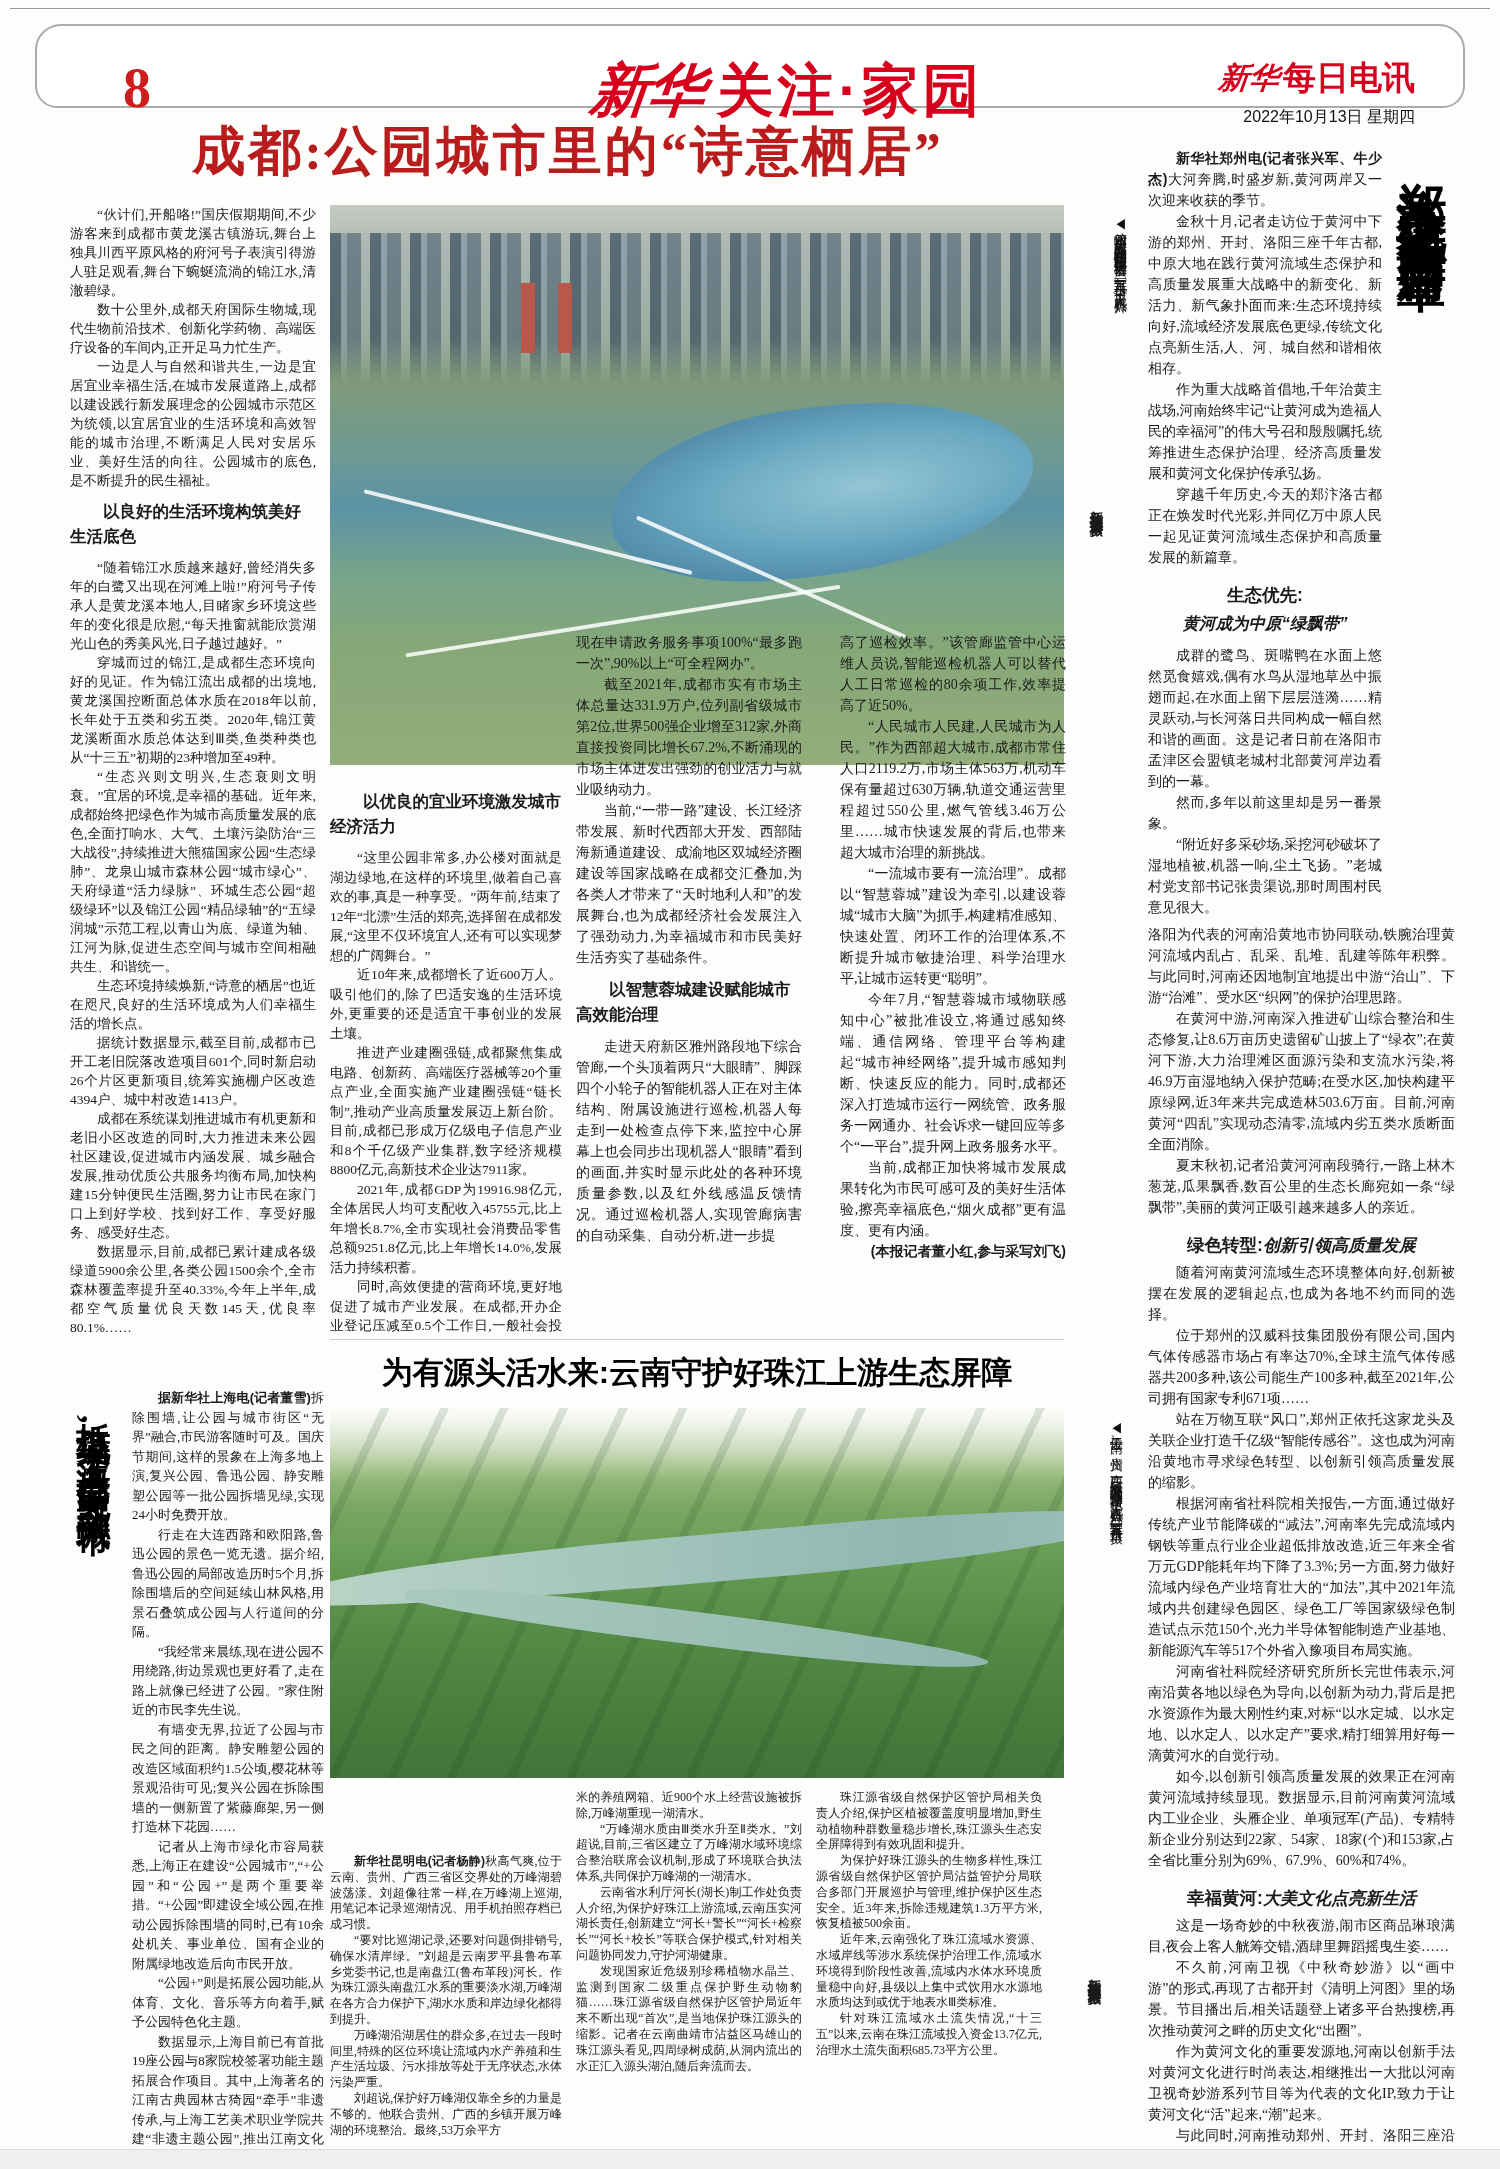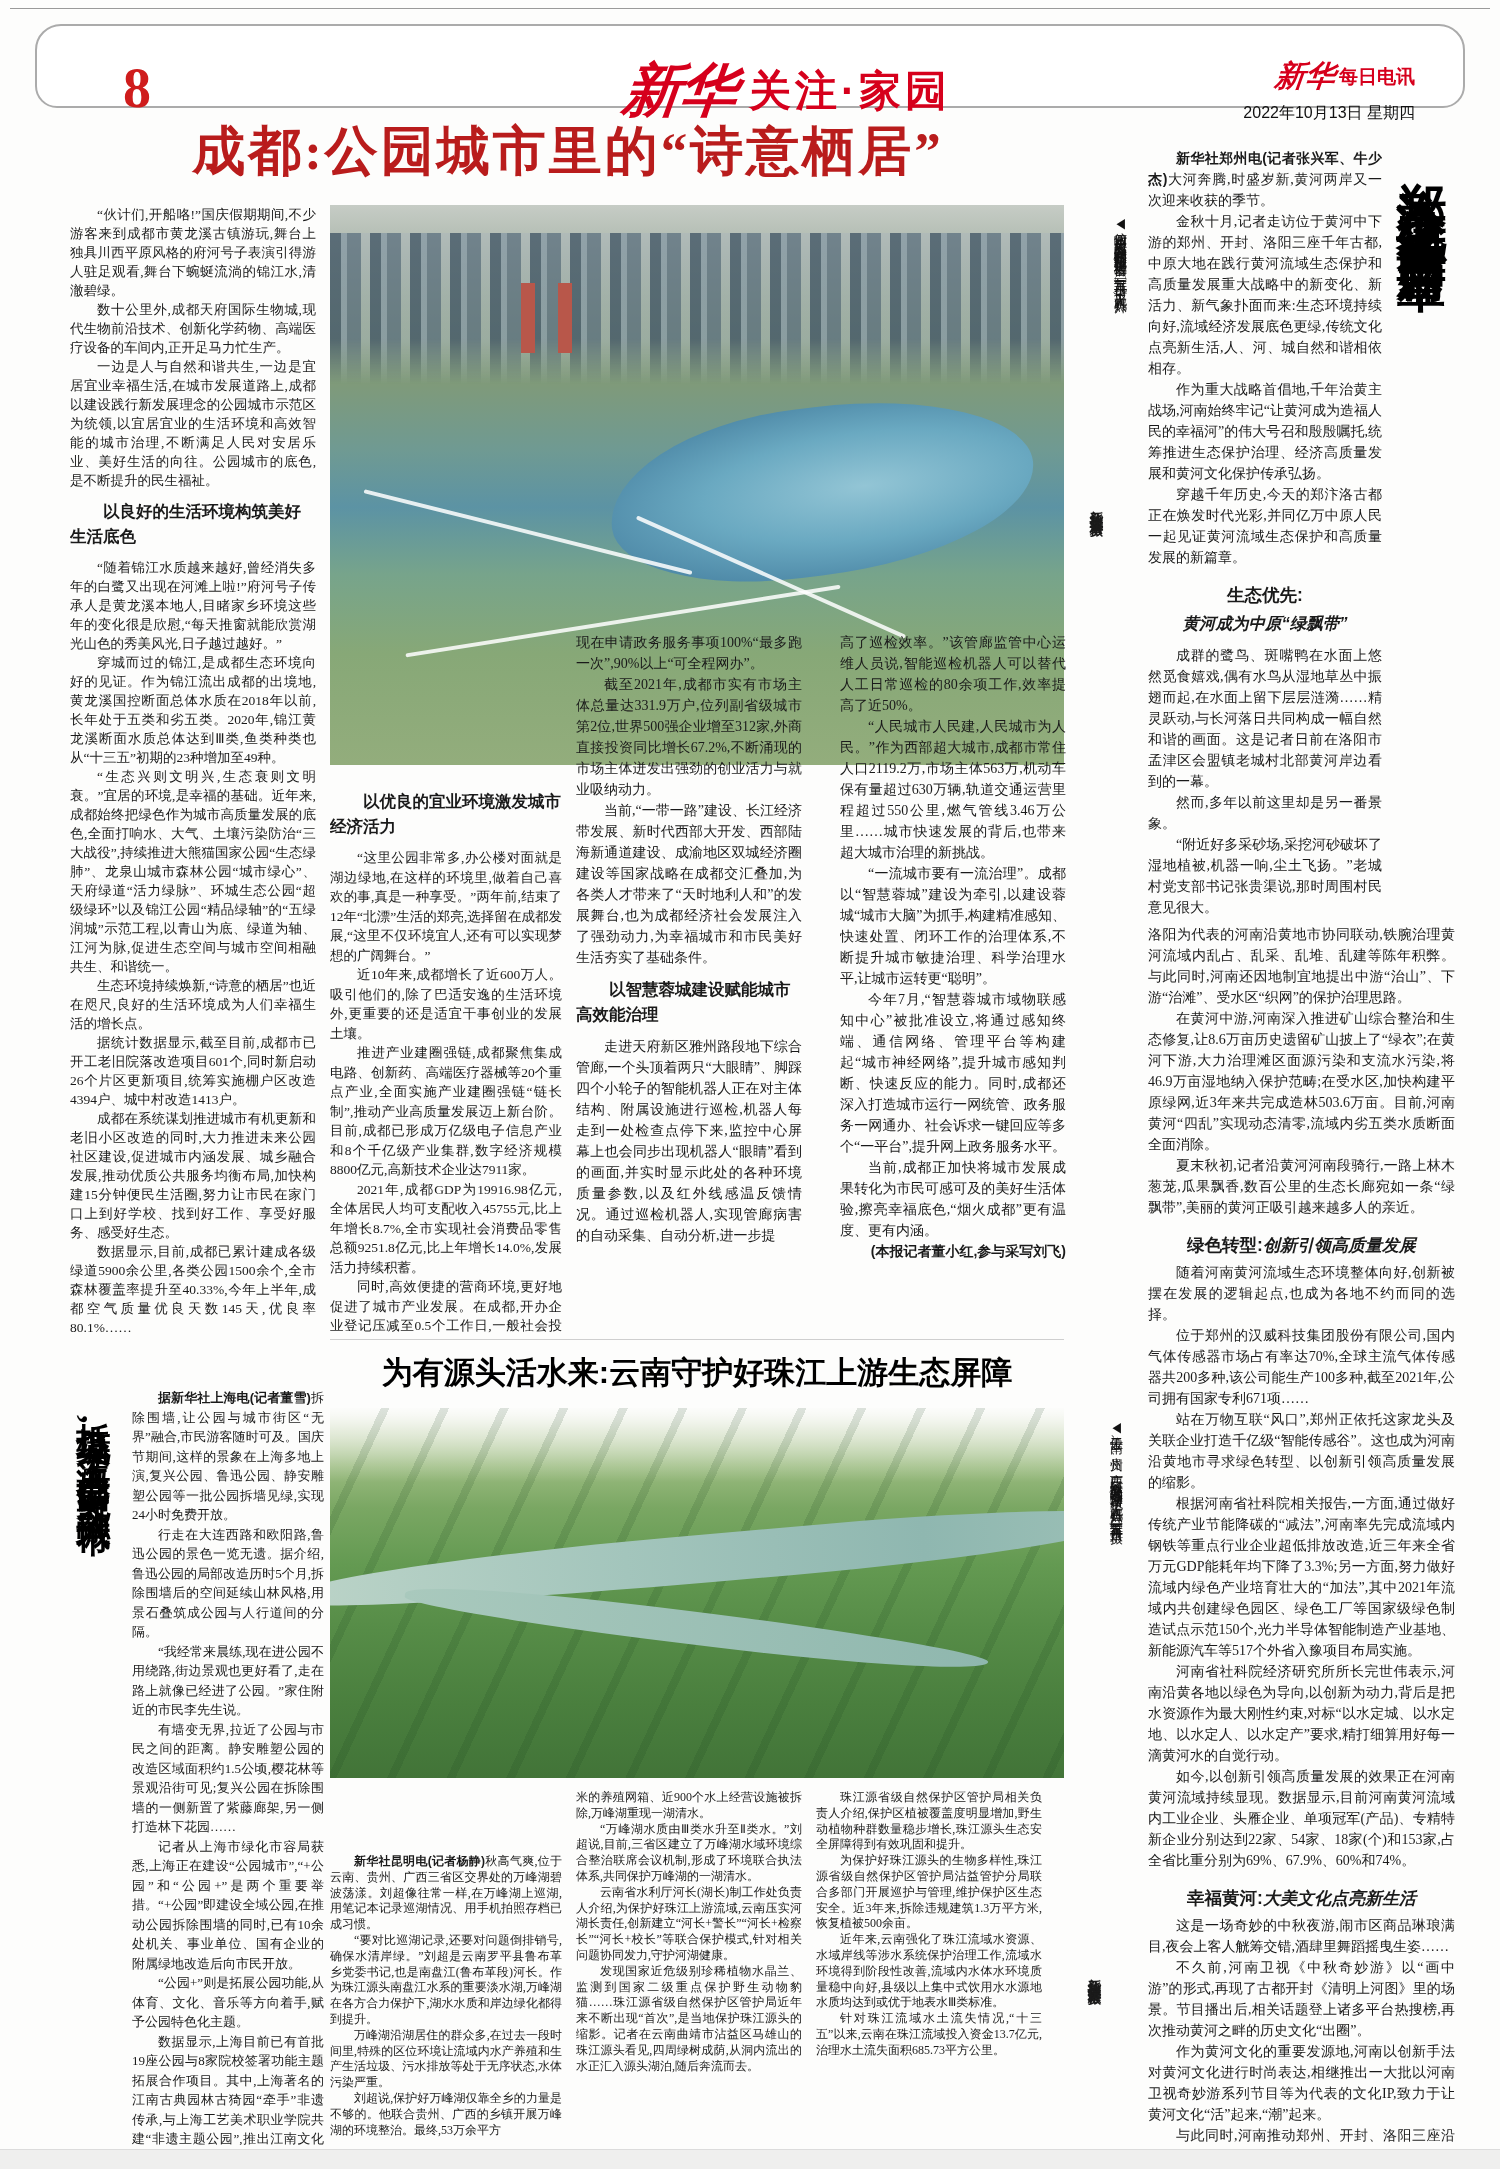--- a/index.html
+++ b/index.html
@@ -7,25 +7,25 @@
         overflow:hidden;font-family:"Liberation Serif",serif;color:#1a1a1a;}
   
   #top-hairline{position:absolute;left:10px;top:8px;width:1480px;border-top:1px solid #9a9a9a;}
   #header-band{position:absolute;left:35px;top:24px;width:1426px;height:80px;
                border:2px solid #ababab;border-radius:26px 26px 22px 22px;background:#fff;}
   #page-number{position:absolute;left:86px;top:30px;font-size:56px;font-weight:700;
                color:#cf1c1c;font-family:"Liberation Serif",serif;}
   #section-block{position:absolute;left:0;top:26px;width:1500px;text-align:center;}
   .script-logo{font-family:"DejaVu Serif",serif;font-style:italic;font-weight:700;color:#d6001c;}
   #section-script{font-size:58px;letter-spacing:-2px;display:inline-block;transform:skew(-6deg);vertical-align:middle;}
-  #section-title{font-size:42px;font-weight:900;color:#d6001c;font-family:"Liberation Sans",sans-serif;
+  #section-title{font-size:57px;font-weight:900;color:#d6001c;font-family:"Liberation Sans",sans-serif;
                  vertical-align:middle;letter-spacing:4px;margin-left:10px;}
   #masthead{position:absolute;right:48px;top:30px;text-align:right;}
   #masthead-script{font-size:30px;display:inline-block;transform:skew(-6deg);vertical-align:middle;}
-  #masthead-name{font-size:19px;font-weight:900;color:#d6001c;font-family:"Liberation Serif",serif;vertical-align:middle;}
+  #masthead-name{font-size:33px;font-weight:900;color:#d6001c;font-family:"Liberation Serif",serif;vertical-align:middle;}
   #issue-date{margin-top:6px;font-size:16px;color:#111;font-family:"Liberation Sans",sans-serif;}
   
   #chengdu-headline{position:absolute;left:66px;top:116px;width:1004px;height:82px;
       text-align:center;font-size:53px;font-weight:700;letter-spacing:3px;color:#b91c1c;
       font-family:"Liberation Serif",serif;}
   
   .art-col{position:absolute;overflow:hidden;text-align:justify;}
   .art-col p{margin:0;text-indent:2em;}
   .art-col p.cont{text-indent:0;}
   .art-col p b{font-family:"Liberation Sans",sans-serif;}

